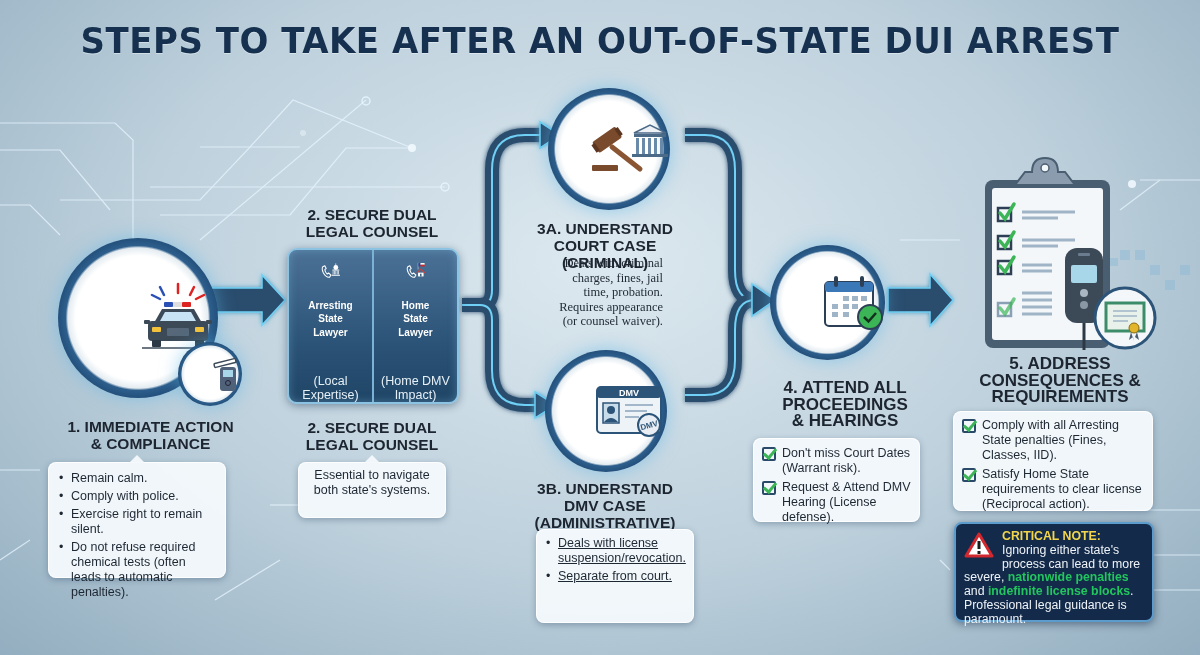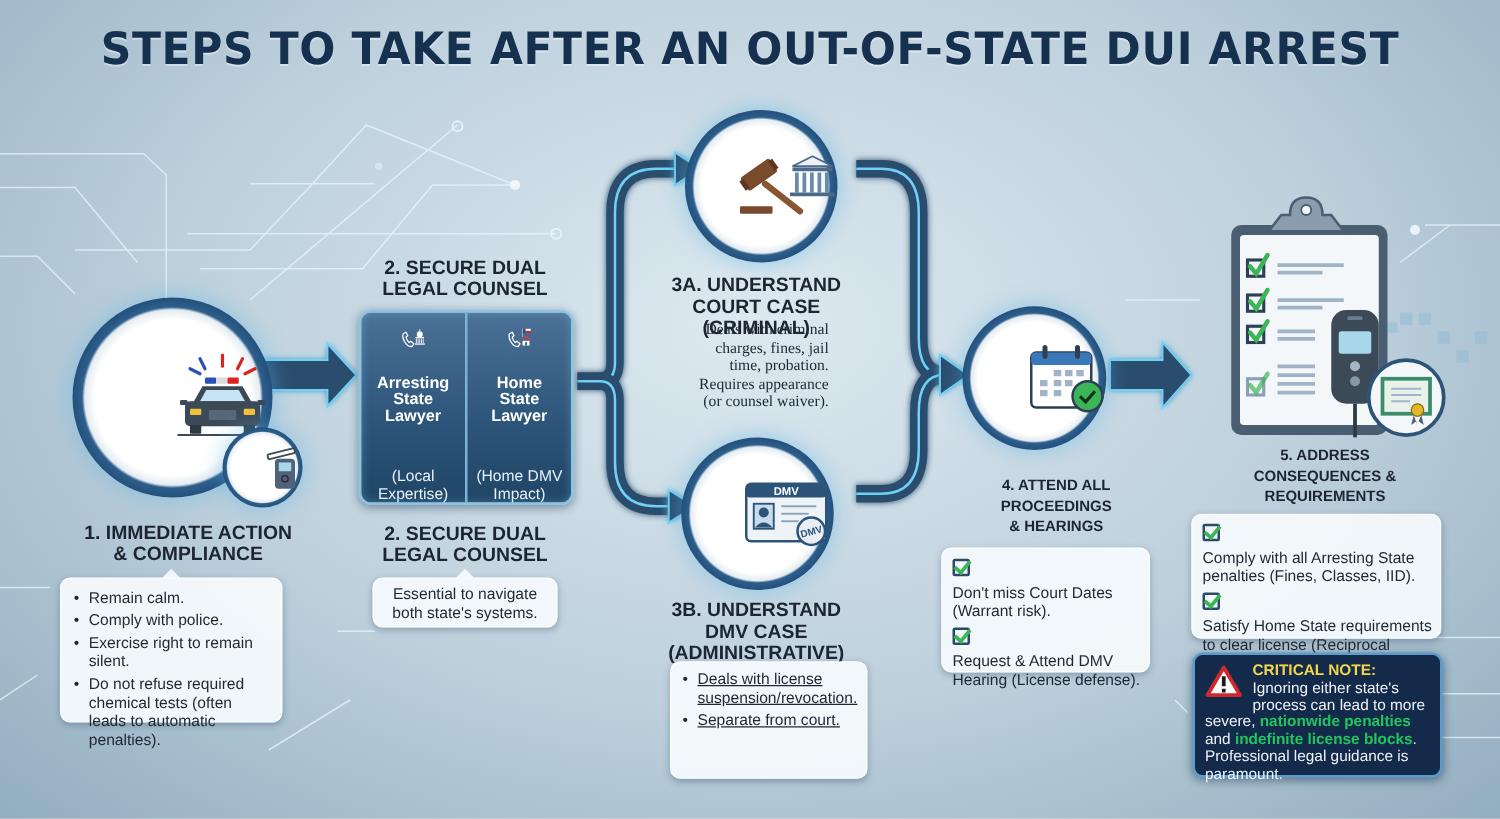--- a/index.html
+++ b/index.html
@@ -23,57 +23,57 @@
       background: radial-gradient(circle, #ffffff 55%, #e4ecf1 62%, #2d5e8c 64%, #1f4a75 74%, #5fb2dc 77%, #b9dcee 82%, rgba(185,220,238,0) 86%);
       box-shadow: 0 0 18px rgba(90,180,230,0.55);
       display: flex; align-items: center; justify-content: flex-end;
     }
     .circle svg { overflow: visible; }
     .heading {
       position: absolute; text-align: center; font-weight: bold;
       font-family: "Liberation Sans", sans-serif; color: #1c2530;
       font-size: 15.5px; line-height: 17px; text-transform: uppercase;
     }
-    .heading.small { font-size: 12px; line-height: 16.5px; }
+    .heading.small { font-size: 17px; line-height: 16.5px; }
     .card {
       position: absolute; background: rgba(244,249,252,0.95);
       border-radius: 8px; box-shadow: 0 2px 6px rgba(40,70,100,0.35);
       border: 1px solid rgba(255,255,255,0.9);
       font-size: 12.5px; line-height: 15px; color: #1e2833;
     }
     .card ul { list-style: none; }
     .card li { position: relative; padding-left: 12px; margin-bottom: 3px; }
     .card li::before { content: "•"; position: absolute; left: 0; top: 0; }
     .card.notch::before {
       content: ""; position: absolute; top: -8px; left: 50%; margin-left: -8px;
       border-left: 8px solid transparent; border-right: 8px solid transparent;
       border-bottom: 8px solid rgba(244,249,252,0.95);
     }
-    .check-item { display: flex; gap: 6px; margin-bottom: 4px; flex-direction: column; }
+    .check-item { display: flex; gap: 6px; margin-bottom: 4px; }
     .check-box {
       flex: 0 0 14px; width: 14px; height: 14px; border: 2px solid #2a4a6a;
       border-radius: 2px; position: relative; margin-top: 1px;
     }
     .check-box::after {
       content: ""; position: absolute; left: 2px; top: -3px; width: 5px; height: 10px;
       border-right: 3px solid #3cb556; border-bottom: 3px solid #3cb556; transform: rotate(40deg);
     }
     .lawyer-panel {
       position: absolute; left: 287px; top: 248px; width: 172px; height: 156px;
       background: linear-gradient(180deg, #4b7196 0%, #2c5478 60%, #1f4566 100%);
       border-radius: 10px; border: 2px solid #8cc3e2;
       box-shadow: 0 2px 8px rgba(20,50,80,0.45), inset 0 0 8px rgba(140,200,235,0.35);
       display: flex;
     }
     .lawyer-col {
       flex: 1; display: flex; flex-direction: column; align-items: center;
       padding-top: 12px; color: #fff; text-align: center;
     }
     .lawyer-col + .lawyer-col { border-left: 2px solid #7bb3d6; }
-    .lawyer-name { font-weight: bold; font-size: 13px; line-height: 13.5px; margin-top: 20px; }
+    .lawyer-name { font-weight: bold; font-size: 10px; line-height: 13.5px; margin-top: 20px; }
     .lawyer-sub { font-size: 12.5px; line-height: 13.5px; color: #e6f0f7; margin-top: 36px; }
     .critical {
       position: absolute; left: 954px; top: 522px; width: 200px; height: 100px;
       background: #142a4a; border-radius: 8px; border: 2px solid #5c9ccc;
       box-shadow: 0 2px 8px rgba(10,30,60,0.5);
       color: #eef3f8; font-size: 12.3px; line-height: 13.8px; padding: 6px 8px;
     }
     .critical .warn { float: left; margin: 2px 8px 0 0; }
     .critical .label { color: #f2d64b; font-weight: bold; }
     .critical b { font-weight: bold; color: #22c55e; }
@@ -259,21 +259,21 @@
       <div class="lawyer-sub">
         <div>(Home DMV</div>
         <div>Impact)</div>
       </div>
     </div>
   </div>
   <div class="heading" style="left:282px; top:419px; width:180px;">
     <div>2. SECURE DUAL</div>
     <div>LEGAL COUNSEL</div>
   </div>
-  <div class="card notch" style="left:298px; top:462px; width:148px; height:40px; padding:5px 8px; text-align:center;">
+  <div class="card notch" style="left:298px; top:462px; width:148px; height:56px; padding:5px 8px; text-align:center;">
     <div>Essential to navigate both state's systems.</div>
   </div>
 </div>
 
 <div>
   <div class="circle" style="left:548px; top:88px; width:122px; height:122px;">
     <svg width="80" height="52" viewBox="0 0 80 52">
       <g transform="rotate(-35 18 18)">
         <rect x="4" y="10" width="28" height="13" rx="2" fill="#7a4a2c"></rect>
         <rect x="2" y="12" width="4" height="9" fill="#5b3520"></rect>
@@ -350,21 +350,21 @@
       </g>
       <circle cx="47" cy="43" r="12" fill="#3cb556" stroke="#2c3f55" stroke-width="2"></circle>
       <path d="M41 43 L45.5 47.5 L53 39" fill="none" stroke="#12301c" stroke-width="2.5"></path>
     </svg>
   </div>
   <div class="heading small" style="left:755px; top:380px; width:180px;">
     <div>4. ATTEND ALL</div>
     <div>PROCEEDINGS</div>
     <div>&amp; HEARINGS</div>
   </div>
-  <div class="card" style="left:753px; top:438px; width:167px; height:100px; padding:7px 6px 4px 8px;">
+  <div class="card" style="left:753px; top:438px; width:167px; height:84px; padding:7px 6px 4px 8px;">
     <div class="check-item">
       <span class="check-box"></span>
       <span>Don't miss Court Dates (Warrant risk).</span>
     </div>
     <div class="check-item">
       <span class="check-box"></span>
       <span>Request &amp; Attend DMV Hearing (License defense).</span>
     </div>
   </div>
 </div>

